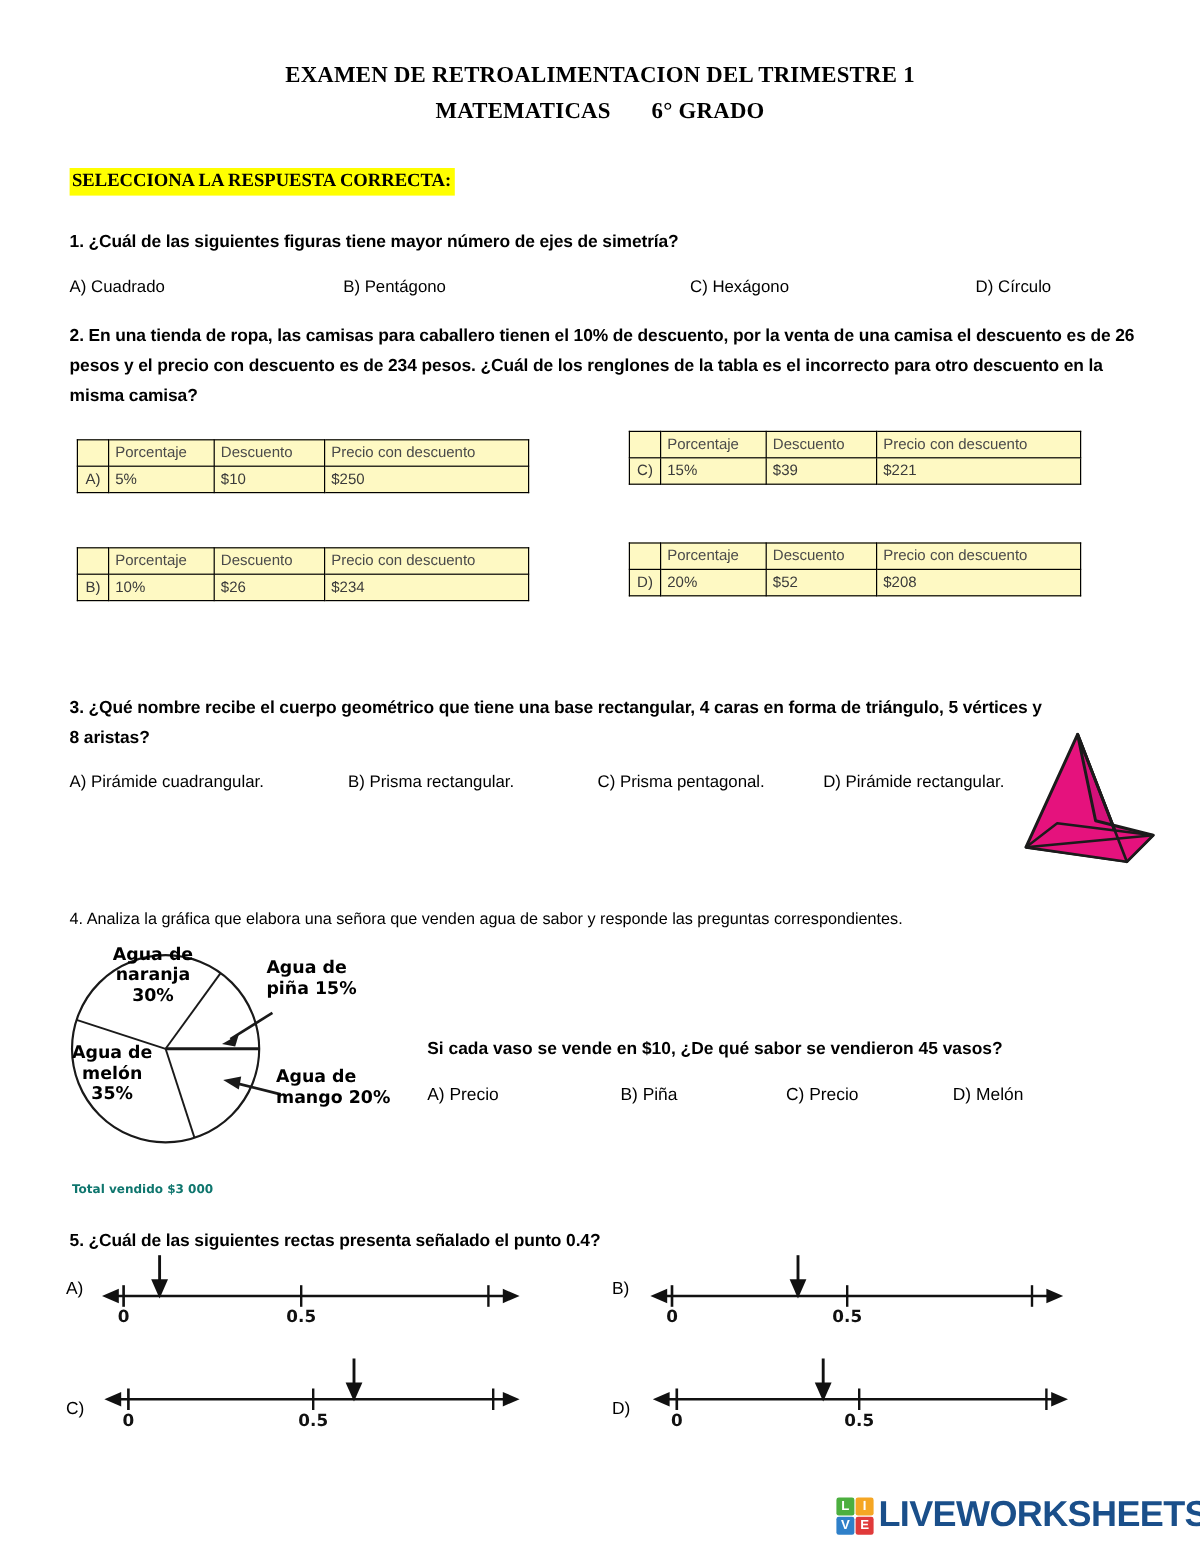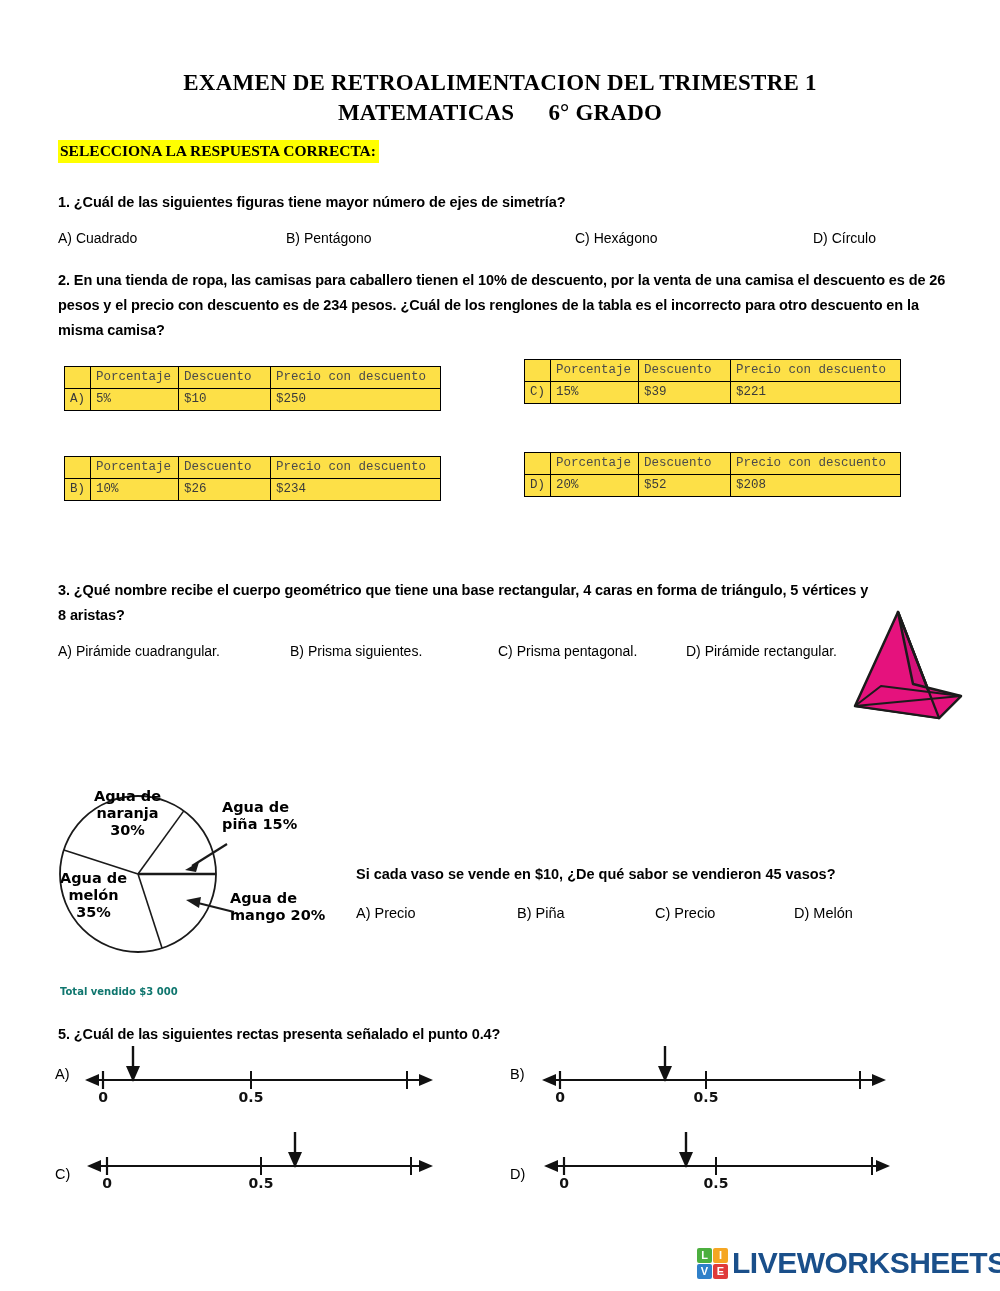--- a/index.html
+++ b/index.html
@@ -17,27 +17,27 @@
   }
   .page {
     position: relative;
     width: 1000px;
     height: 1291px;
   }
 
   
   .title-block {
     position: absolute;
-    top: 68px;
+    top: 48px;
     left: 0;
     width: 1000px;
     text-align: center;
     font-family: "Liberation Serif", serif;
     font-weight: bold;
-    font-size: 23px;
+    font-size: 19px;
     line-height: 30px;
     letter-spacing: 0.2px;
   }
   .title-line2 .grade-gap { display: inline-block; width: 34px; }
 
   
   .instruction {
     position: absolute;
     top: 140px;
     left: 58px;
@@ -69,24 +69,24 @@
   #q1-text { top: 190px; left: 58px; width: 880px; }
   #q1-options { top: 229px; left: 58px; width: 880px; }
 
   
   #q2-text { top: 268px; left: 58px; width: 890px; }
 
   
   .disc-table {
     position: absolute;
     border-collapse: collapse;
-    font-family: Liberation Mono, monospace;
+    font-family: Liberation Sans, sans-serif;
     font-size: 12.5px;
     color: #3a3a3a;
-    background: #fde047;
+    background: #fef9c3;
   }
   .disc-table td, .disc-table th {
     border: 1px solid #000000;
     padding: 3px 5px 4px 5px;
     text-align: left;
     font-weight: normal;
     white-space: nowrap;
     height: 21px;
     box-sizing: border-box;
   }
@@ -310,33 +310,34 @@
       <td>20%</td>
       <td>$52</td>
       <td>$208</td>
     </tr>
   </tbody>
     </table>
 
   <div class="q" id="q3-text">3.  ¿Qué nombre recibe el cuerpo geométrico que tiene una base rectangular, 4 caras en forma de triángulo, 5 vértices y 8 aristas?</div>
   <div class="opts" id="q3-options">
     <span style="left:0px;">A) Pirámide cuadrangular.</span>
-    <span style="left:232px;">B) Prisma siguientes.</span>
+    <span style="left:232px;">B) Prisma rectangular.</span>
     <span style="left:440px;">C) Prisma pentagonal.</span>
     <span style="left:628px;">D) Pirámide rectangular.</span>
   </div>
 
   <svg class="pyramid" viewBox="0 0 110 112">
     <polygon points="45,2 2,96 86,108" fill="#E5127D" stroke="#1b1b1b" stroke-width="2.5" stroke-linejoin="round"></polygon>
     <polygon points="45,2 86,108 108,86 60,74" fill="#D4117A" stroke="#1b1b1b" stroke-width="2.5" stroke-linejoin="round"></polygon>
     <polygon points="2,96 86,108 108,86 28,76" fill="#E5127D" stroke="#1b1b1b" stroke-width="2" stroke-linejoin="round"></polygon>
     <line x1="45" y1="2" x2="86" y2="108" stroke="#1b1b1b" stroke-width="2.2"></line>
     <line x1="2" y1="96" x2="108" y2="86" stroke="#1b1b1b" stroke-width="2"></line>
   </svg>
 
+  <div id="q4-text">4.  Analiza la gráfica que elabora una señora que venden agua de sabor y responde las preguntas correspondientes.</div>
 
   <div class="pie-wrap">
     <svg width="330" height="220" viewBox="0 0 330 220">
 
       <circle cx="86" cy="92" r="78" fill="#ffffff" stroke="#1a1a1a" stroke-width="1.8"></circle>
 
       <line x1="86" y1="92" x2="164" y2="92" stroke="#1a1a1a" stroke-width="2.4"></line>
 
       <line x1="86" y1="92" x2="110.1" y2="166.2" stroke="#1a1a1a" stroke-width="1.6"></line>
 

